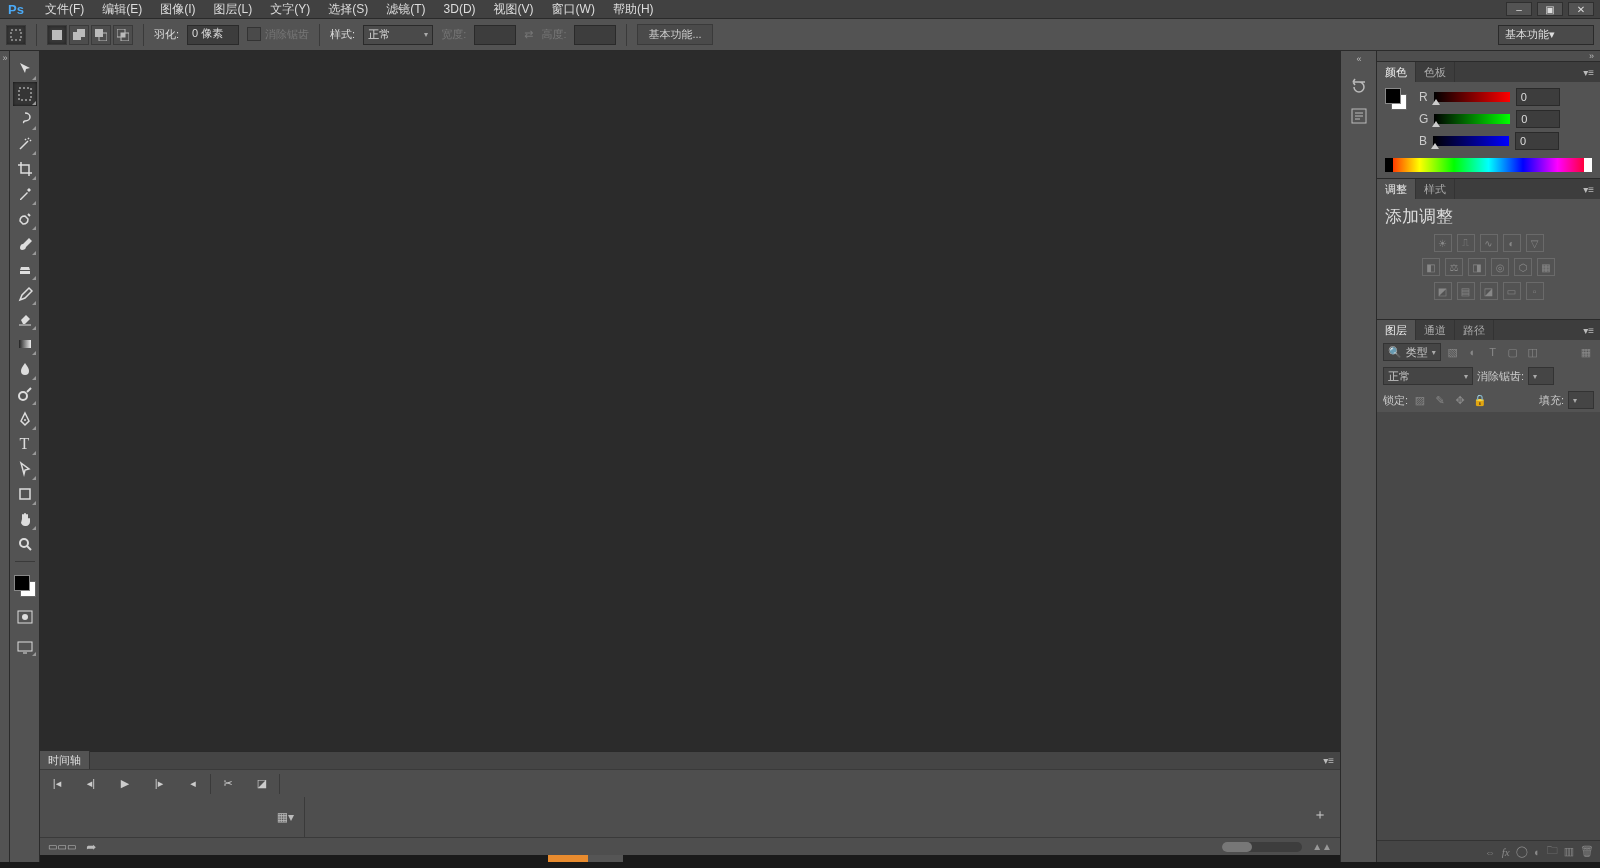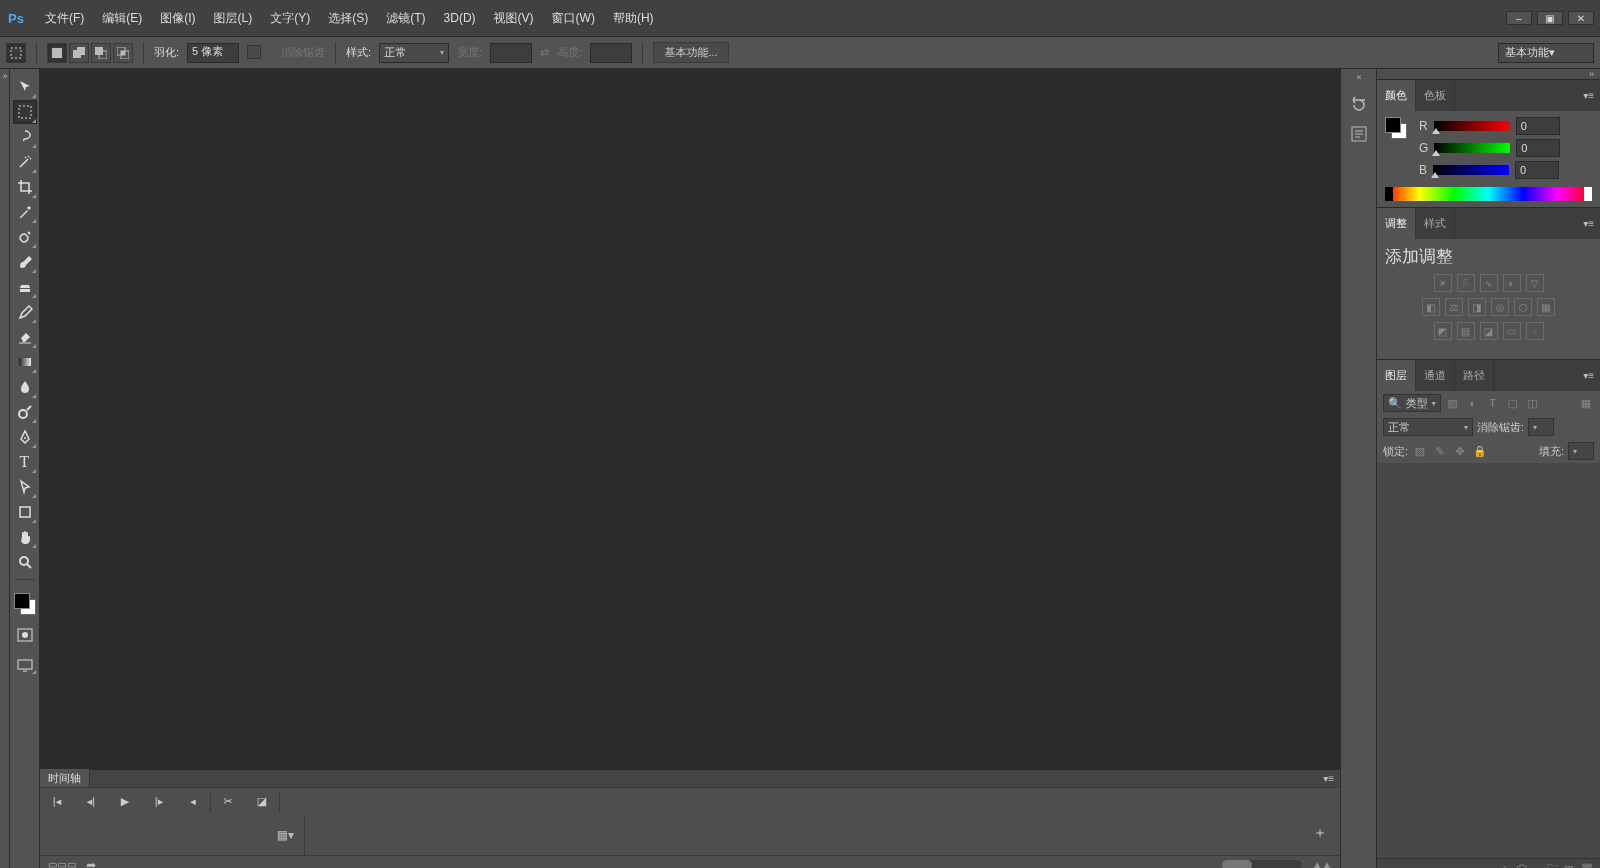--- a/index.html
+++ b/index.html
@@ -1,17 +1,17 @@
 <!DOCTYPE html>
 <html><head>
 <meta charset="utf-8">
 <style>
 html,body{margin:0;padding:0;width:1600px;height:868px;overflow:hidden;background:#1a1a1a;font-family:"Microsoft YaHei",Arial,sans-serif;font-size:12px;color:#ccc;-webkit-font-smoothing:antialiased}
 *{box-sizing:border-box}
-.menubar{height:37px;background:#414141;border-bottom:1px solid #2a2a2a;display:flex;align-items:center;padding-left:8px}
+.menubar{height:19px;background:#414141;border-bottom:1px solid #2a2a2a;display:flex;align-items:center;padding-left:8px}
 .logo{font-weight:bold;color:#4baaf6;font-size:13px;margin-right:12px}
 .menu-item{padding:3px 9px;color:#ddd;font-size:12px;cursor:pointer}
 .win-buttons{margin-left:auto;display:flex;margin-right:6px}
 .win-btn{width:26px;height:14px;background:#535353;margin-left:5px;border:1px solid #2f2f2f;display:flex;align-items:center;justify-content:center;font-size:10px;color:#ddd;cursor:pointer}
 .optbar{height:32px;background:#535353;border-bottom:1px solid #2a2a2a;display:flex;align-items:center;padding:8px 6px;gap:8px;font-size:11px;color:#ddd}
 .opt-sep{width:1px;height:22px;background:#3a3a3a;margin:0 2px}
 .opt-btn{width:20px;height:20px;border:1px solid #3a3a3a;background:#4d4d4d;display:flex;align-items:center;justify-content:center}
 .opt-btn.active{background:#3a3a3a;box-shadow:inset 0 0 4px #222}
 .opt-group{display:flex;gap:2px}
 .opt-input{height:20px;width:52px;background:#3d3d3d;border:1px solid #2a2a2a;color:#ddd;padding:0 4px;font-size:11px}
@@ -50,21 +50,21 @@
 .tf-scroll::before{content:'';position:absolute;left:0;top:0;width:30px;height:100%;background:#777;border-radius:5px}
 .taskbar{height:7px;background:#1a1a1a;position:relative}
 .taskbar .active{position:absolute;left:508px;top:0;width:40px;height:7px;background:#e88b2e}
 .taskbar .hl{position:absolute;left:548px;top:0;width:35px;height:7px;background:#555}
 .dock{width:36px;background:#535353;border-left:1px solid #2a2a2a;display:flex;flex-direction:column;align-items:center;padding-top:3px}
 .dock-exp{font-size:9px;color:#bbb;letter-spacing:-1px;margin-bottom:10px}
 .dock-ico{width:24px;height:24px;display:flex;align-items:center;justify-content:center;margin-bottom:6px;cursor:pointer;font-size:13px;color:#bbb}
 .panels{width:224px;background:#4e4e4e;border-left:1px solid #2a2a2a;display:flex;flex-direction:column}
 .p-exp{height:10px;display:flex;justify-content:flex-end;padding-right:6px;font-size:9px;color:#bbb}
 .panel{border-top:1px solid #2a2a2a;display:flex;flex-direction:column}
-.panel-tabs{height:31px;background:#3d3d3d;display:flex;align-items:stretch}
+.panel-tabs{height:20px;background:#3d3d3d;display:flex;align-items:stretch}
 .panel-tabs .t{padding:2px 8px;font-size:11px;color:#aaa;display:flex;align-items:center;cursor:pointer;border-right:1px solid #333}
 .panel-tabs .t.act{background:#535353;color:#eee}
 .panel-tabs .pm{margin-left:auto;padding:0 6px;font-size:10px;color:#bbb;display:flex;align-items:center;cursor:pointer}
 .panel-body{background:#535353;padding:6px 8px}
 .color-panel .row{display:flex;align-items:center;gap:6px;margin-bottom:4px}
 .cp-swatch{width:22px;height:22px;position:relative;margin-right:4px}
 .cp-swatch .f{position:absolute;top:0;left:0;width:16px;height:16px;background:#000;border:1px solid #888}
 .cp-swatch .b{position:absolute;bottom:0;right:0;width:16px;height:16px;background:#fff;border:1px solid #666}
 .slider{height:10px;width:76px;position:relative}
 .slider.r{background:linear-gradient(to right,#000,#f00)}
@@ -138,22 +138,22 @@
     <div class="opt-btn">
         <svg width="12" height="12">
           <rect x="0" y="0" width="8" height="8" fill="none" stroke="#bbb"></rect>
           <rect x="4" y="4" width="8" height="8" fill="none" stroke="#bbb"></rect>
           <rect x="4" y="4" width="4" height="4" fill="#bbb"></rect>
         </svg>
       </div>
   </div>
   <div class="opt-sep"></div>
   <span>羽化:</span>
-  <div class="opt-input">5 像素</div>
-  <div style="display:flex;align-items:flex-start;gap:20px">
+  <div class="opt-input">0 像素</div>
+  <div style="display:flex;align-items:flex-start;gap:4px">
     <div class="opt-check"></div>
     <span class="disabled">消除锯齿</span>
   </div>
   <div class="opt-sep"></div>
   <span>样式:</span>
   <div class="opt-select">
       <span>正常</span>
       <span class="caret">▾</span>
     </div>
   <span class="disabled">宽度:</span>

